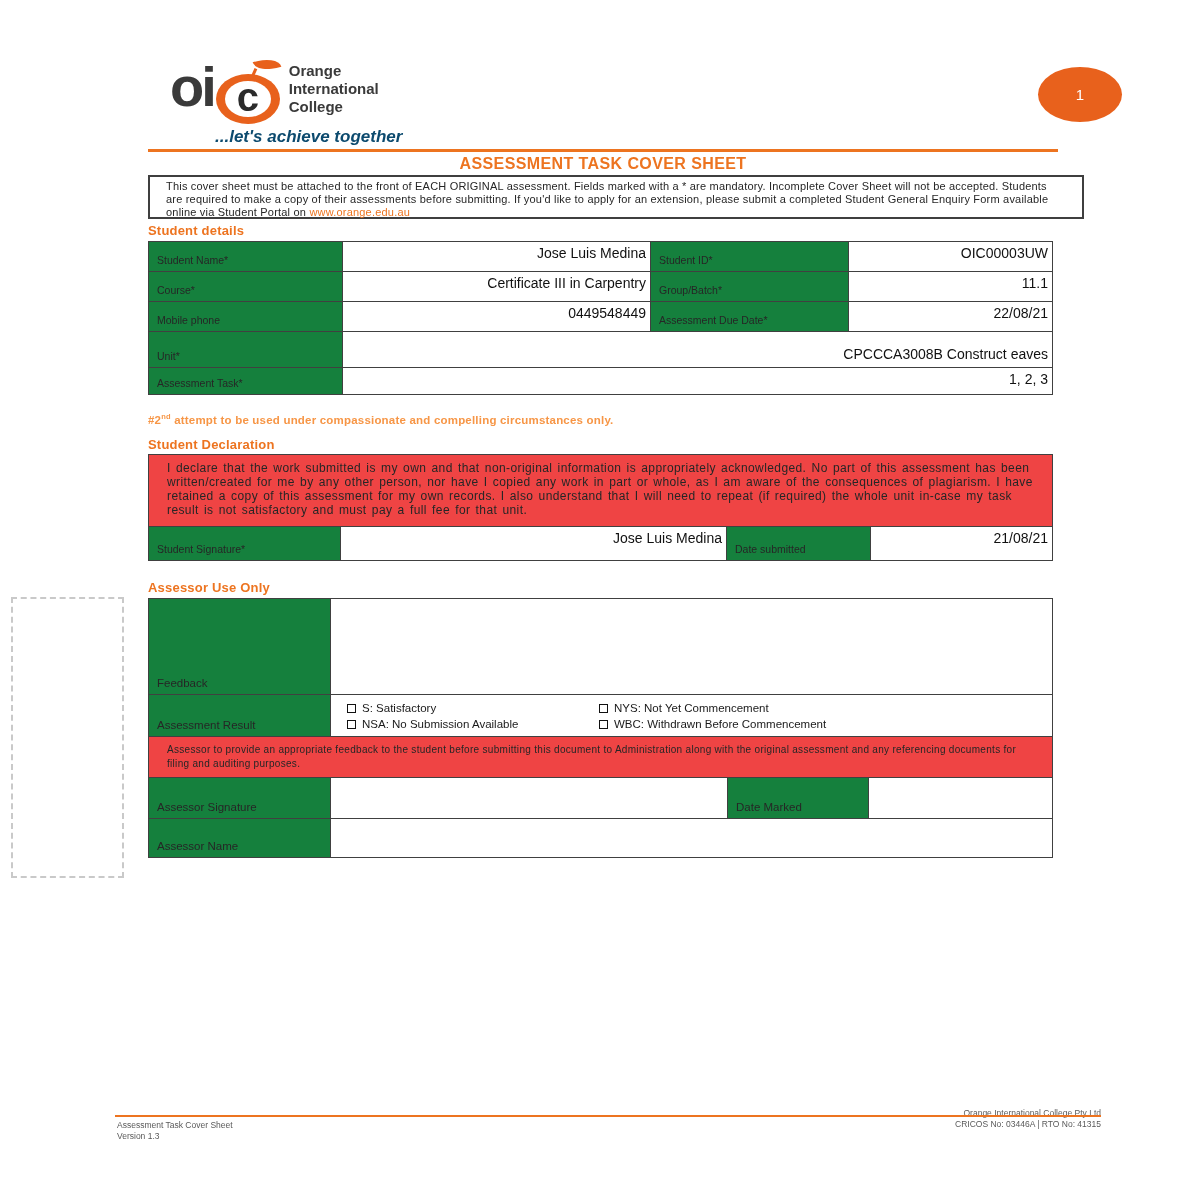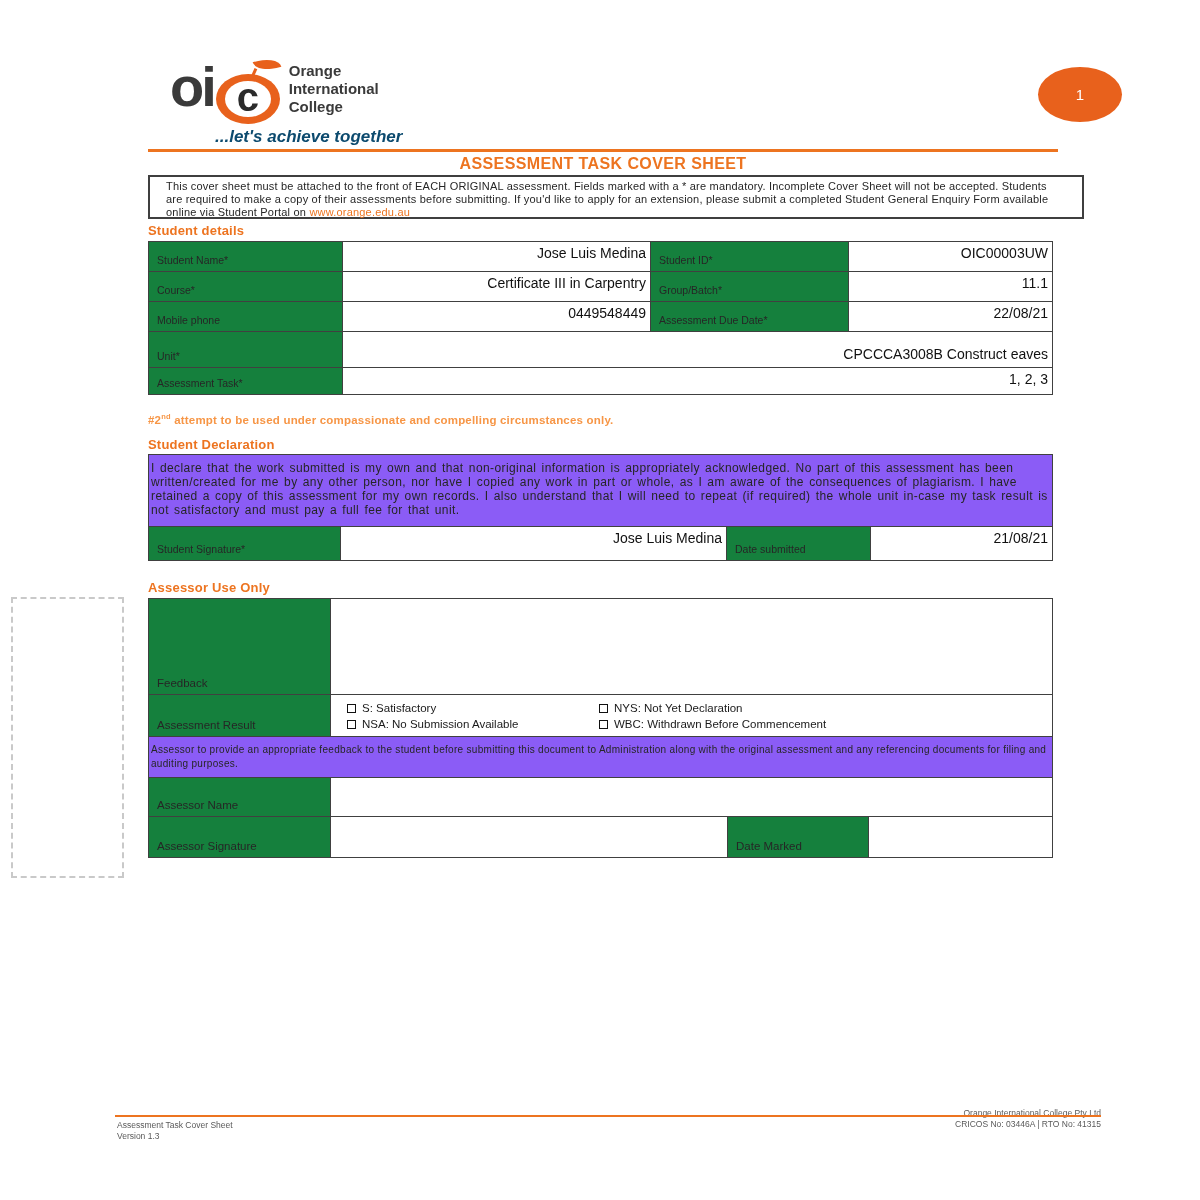--- a/index.html
+++ b/index.html
@@ -39,22 +39,22 @@
   .notice-box a { color:#ed7420; text-decoration:none; }
 
   
   .sec-h { position:absolute; color:#ed7420; font-size:13px; font-weight:800; letter-spacing:.2px; }
 
   
   table { border-collapse:collapse; table-layout:fixed; width:904px; }
   td { border:1px solid #404040; overflow:hidden; }
   td.lbl { background:#15803d; font-size:10.5px; color:#262626; vertical-align:bottom; padding:2px 4px 5px 8px; }
   td.val { background:#fff; font-size:14px; color:#111; vertical-align:top; padding:3px 4px 2px 8px;text-align:right; }
-  td.gray-note { background:#8b5cf6; font-size:11.5px; color:#262626; vertical-align:top;
-                 padding:6px 2px; line-height:14px; letter-spacing:.2px; }
+  td.gray-note { background:#ef4444; font-size:11.5px; color:#262626; vertical-align:top;
+                 padding:6px 18px; line-height:14px; letter-spacing:.2px; }
 
   .tbl-student { position:absolute; left:148px; top:241px; }
   .tbl-decl    { position:absolute; left:148px; top:454px; }
   .tbl-assessor{ position:absolute; left:148px; top:598px; }
   .tbl-assessor td.lbl { font-size:11.5px; }
 
   
   .attempt-cell { display:flex; align-items:center; gap:6px; font-size:11px; color:#1a1a1a; padding-top:4px; }
   .cb { display:inline-block; width:10px; height:10px; border:1.5px solid #111; background:#fff; flex:0 0 auto; }
   .cb.filled { background:#111; }
@@ -197,49 +197,49 @@
       <td class="lbl">Assessment Result</td>
       <td class="val" colspan="4">
         <div class="opts">
           <div class="opt-row">
             <span class="opt first">
               <span class="cb" style="width:9px;height:9px"></span>
               <span>S: Satisfactory</span>
             </span>
             <span class="opt">
               <span class="cb" style="width:9px;height:9px"></span>
-              <span>NYS: Not Yet Declaration</span>
+              <span>NYS: Not Yet Commencement</span>
             </span>
           </div>
           <div class="opt-row">
             <span class="opt first">
               <span class="cb" style="width:9px;height:9px"></span>
               <span>NSA: No Submission Available</span>
             </span>
             <span class="opt">
               <span class="cb" style="width:9px;height:9px"></span>
               <span>WBC: Withdrawn Before Commencement</span>
             </span>
           </div>
         </div>
       </td>
     </tr>
     <tr style="height:40px">
       <td class="gray-note" colspan="5" style="vertical-align:middle; font-size:10px; letter-spacing:.3px;">Assessor to provide an appropriate feedback to the student before submitting this document to Administration along with the original assessment and any referencing documents for filing and auditing purposes.</td>
-    </tr>
-    <tr style="height:39px">
-      <td class="lbl">Assessor Name</td>
-      <td class="val" colspan="4"></td>
     </tr>
     <tr style="height:41px">
       <td class="lbl">Assessor Signature</td>
       <td class="val" colspan="2"></td>
       <td class="lbl">Date Marked</td>
       <td class="val"></td>
     </tr>
+    <tr style="height:39px">
+      <td class="lbl">Assessor Name</td>
+      <td class="val" colspan="4"></td>
+    </tr>
   </tbody>
     </table>
 
   <div class="dashed-box"></div>
 
   <div class="footer-right">
     <div>Orange International College Pty Ltd</div>
     <div>CRICOS No: 03446A | RTO No: 41315</div>
   </div>
   <div class="footer-rule"></div>

